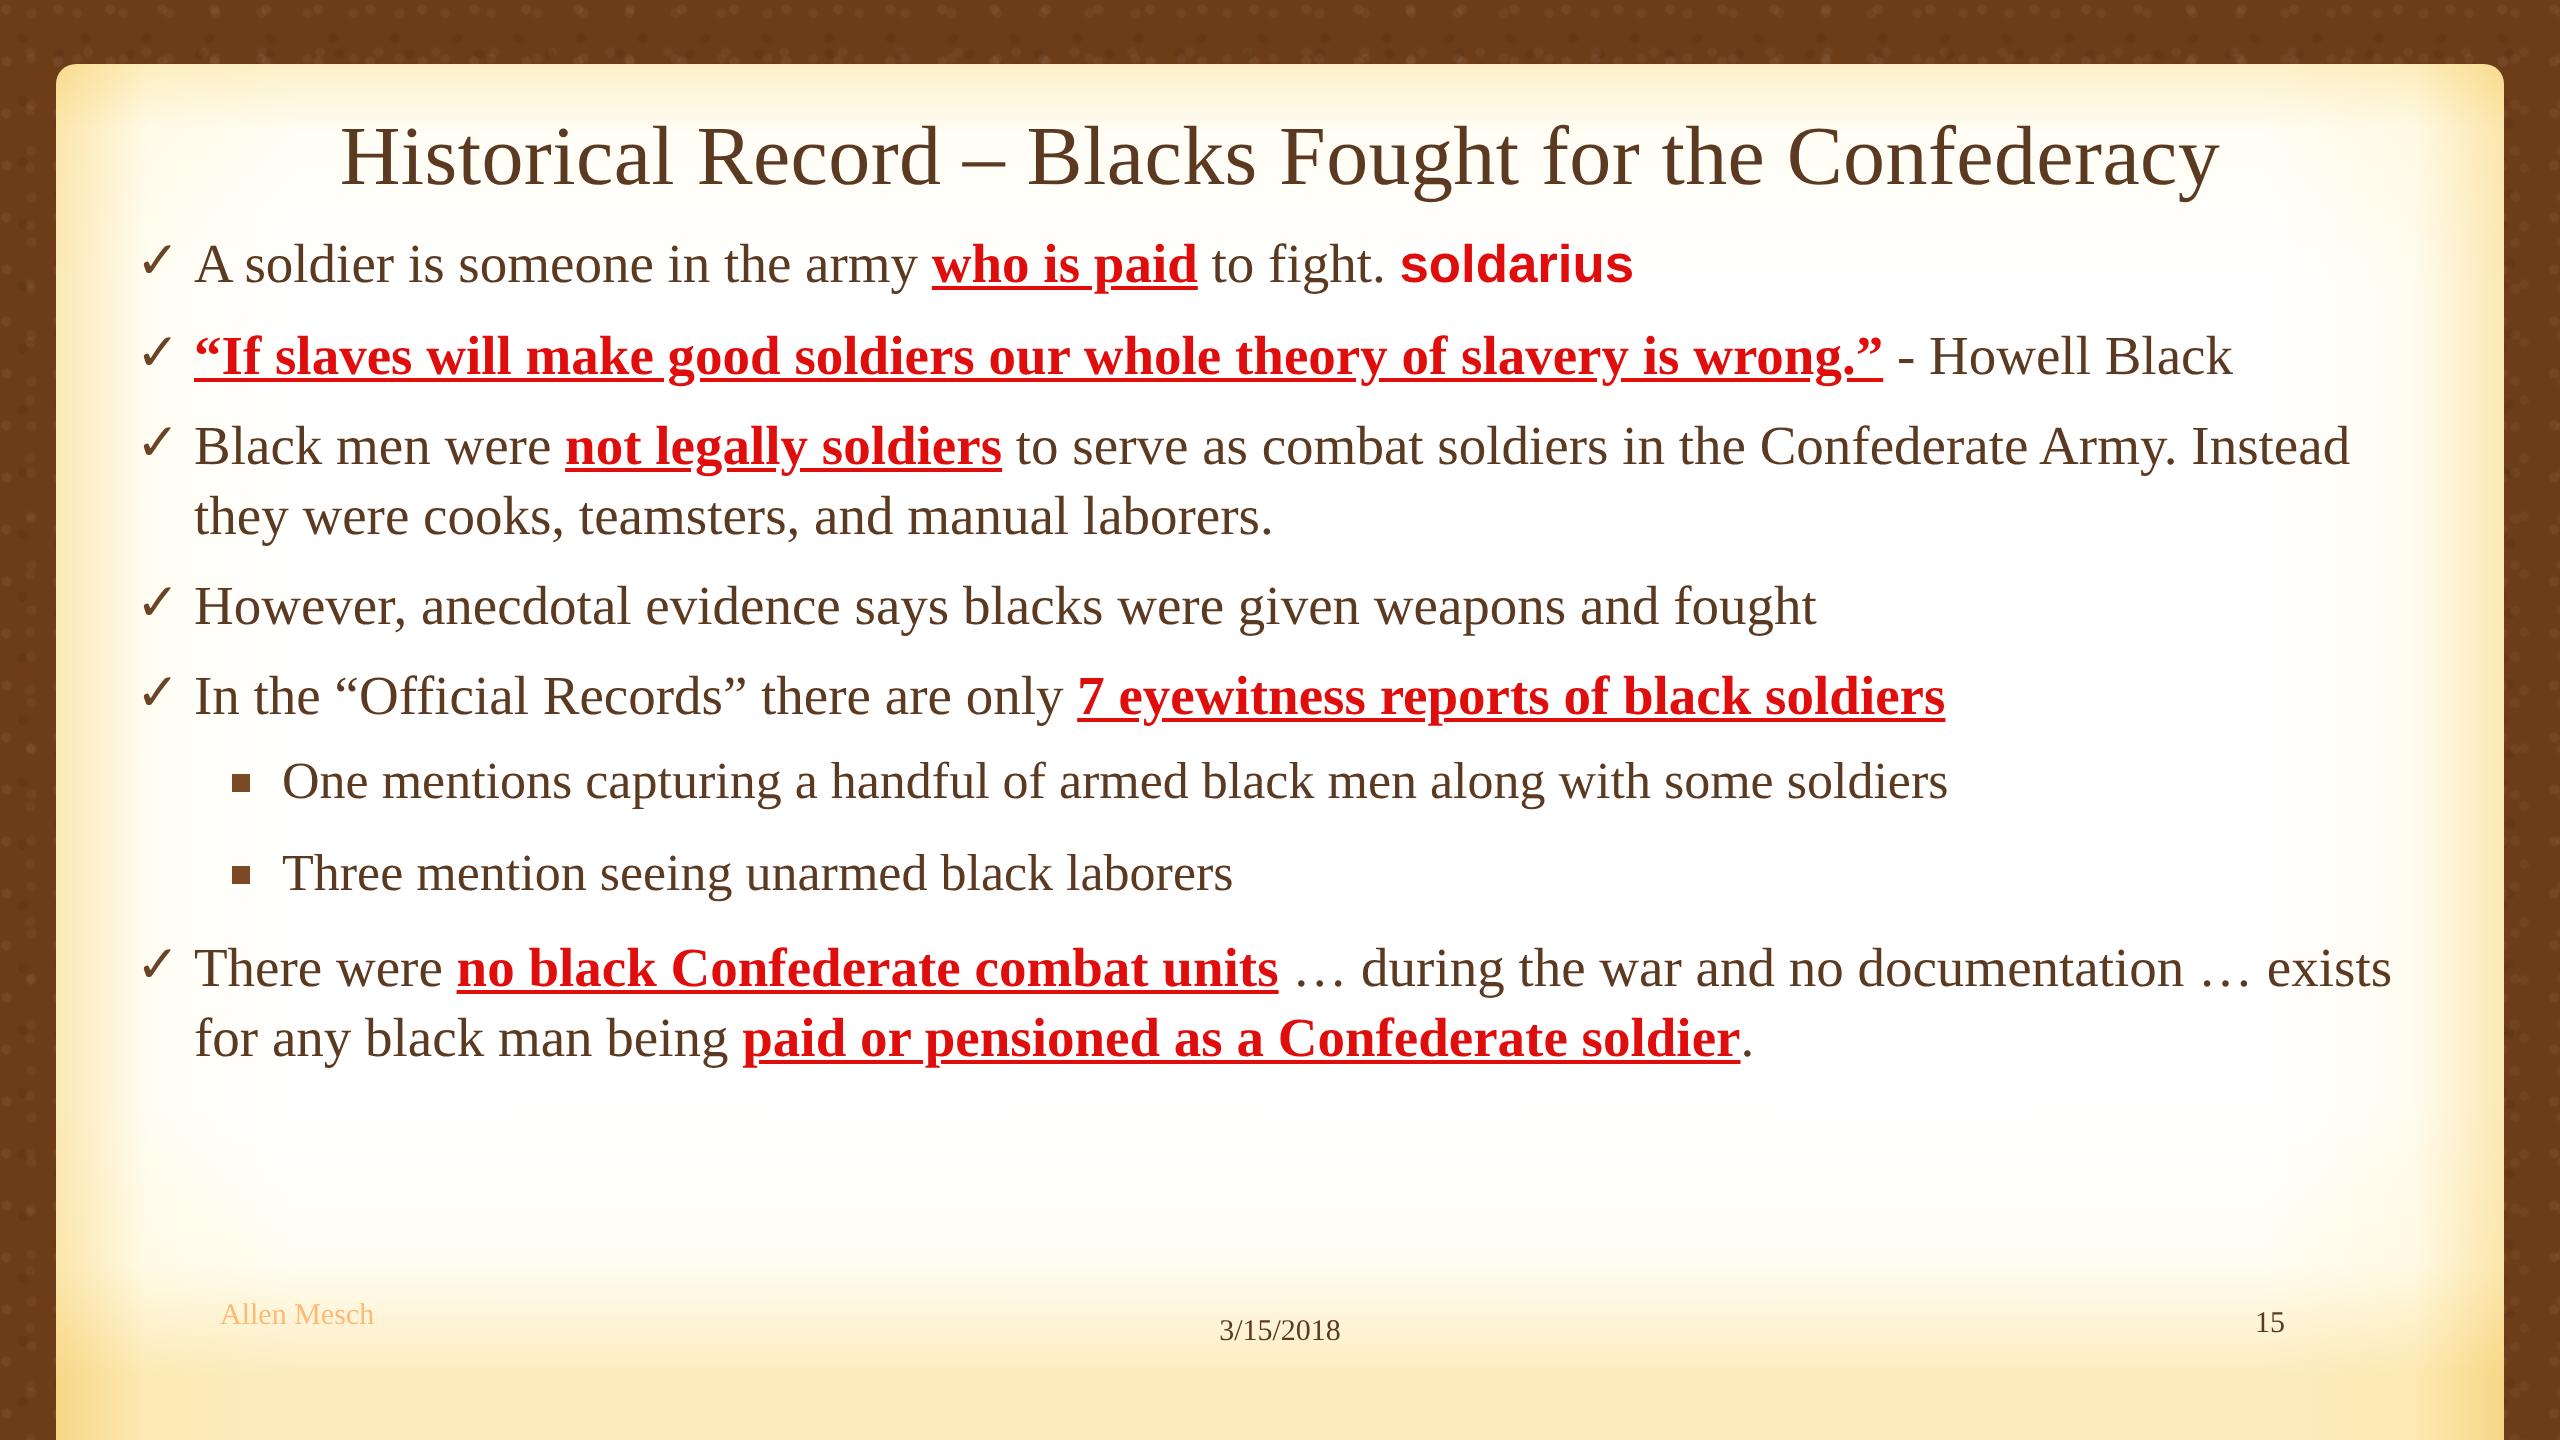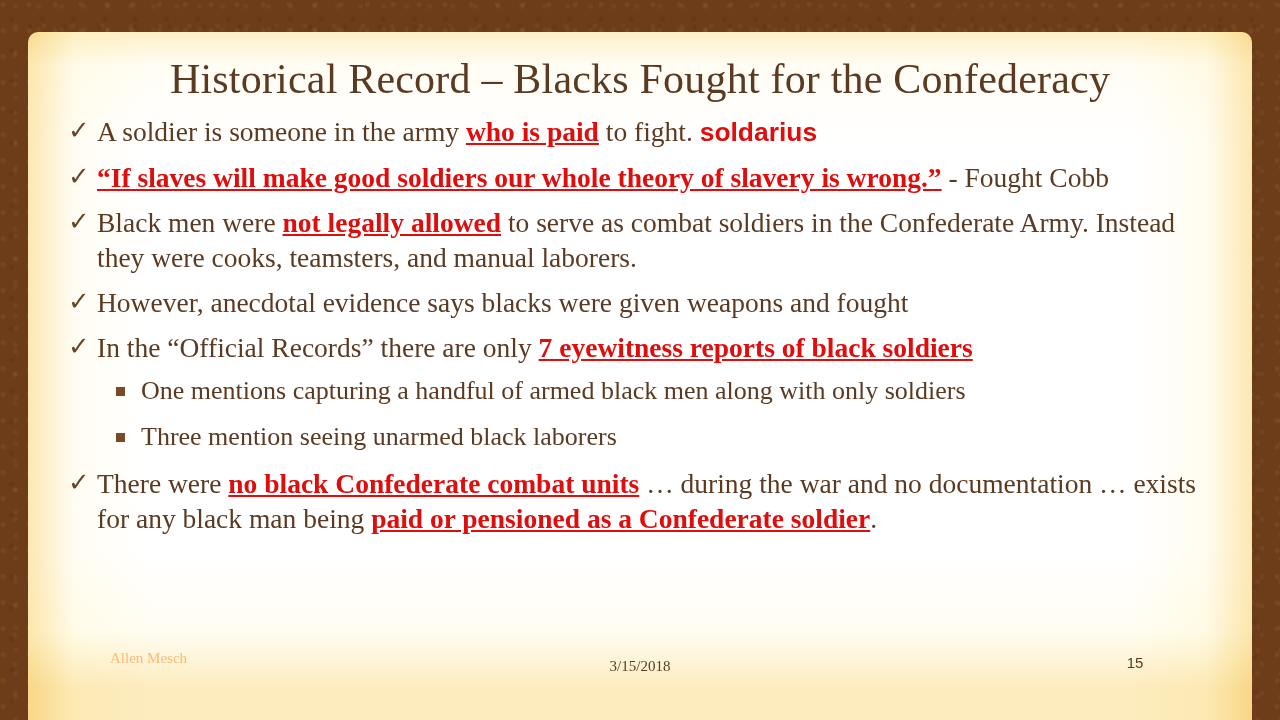--- a/index.html
+++ b/index.html
@@ -151,56 +151,56 @@
     font-family: "Liberation Serif", "DejaVu Serif", serif;
   }
   .footer-number {
     position: absolute;
     left: 1108px;
     top: 654px;
     width: 54px;
     text-align: center;
     font-size: 15px;
     color: #5c3a22;
-    font-family: Liberation Sans, sans-serif;
+    font-family: Liberation Serif, serif;
   }
 </style>
 </head>
 <body>
 
 <div id="slide-root">
 
   <div class="panel">
 
     <div class="slide-title">Historical Record – Blacks Fought for the Confederacy</div>
 
     <div class="body-area">
 
       <div class="bullet">
         <span class="check">✓</span><span>A soldier is someone in the army </span><span class="red">who is paid</span><span> to fight. </span><span class="red-italic">soldarius</span>
       </div>
 
       <div class="bullet">
-        <span class="check">✓</span><span class="red">“If slaves will make good soldiers our whole theory of slavery is wrong.”</span><span> - Fought Cobb</span>
-      </div>
-
-      <div class="bullet">
-        <span class="check">✓</span><span>Black men were </span><span class="red">not legally allowed</span><span> to serve as combat soldiers in the Confederate Army. Instead they were cooks, teamsters, and manual laborers.</span>
+        <span class="check">✓</span><span class="red">“If slaves will make good soldiers our whole theory of slavery is wrong.”</span><span> - Howell Black</span>
+      </div>
+
+      <div class="bullet">
+        <span class="check">✓</span><span>Black men were </span><span class="red">not legally soldiers</span><span> to serve as combat soldiers in the Confederate Army. Instead they were cooks, teamsters, and manual laborers.</span>
       </div>
 
       <div class="bullet">
         <span class="check">✓</span><span>However, anecdotal evidence says blacks were given weapons and fought</span>
       </div>
 
       <div class="bullet tight">
         <span class="check">✓</span><span>In the “Official Records” there are only </span><span class="red">7 eyewitness reports of black soldiers</span>
       </div>
 
       <div class="subbullet">
-        <span class="sq"></span><span>One mentions capturing a handful of armed black men along with only soldiers</span>
+        <span class="sq"></span><span>One mentions capturing a handful of armed black men along with some soldiers</span>
       </div>
       <div class="subbullet">
         <span class="sq"></span><span>Three mention seeing unarmed black laborers</span>
       </div>
 
       <div class="bullet">
         <span class="check">✓</span><span>There were </span><span class="red">no black Confederate combat units</span><span> … during the war and no documentation … exists for any black man being </span><span class="red">paid or pensioned as a Confederate soldier</span><span>.</span>
       </div>
 
     </div>

